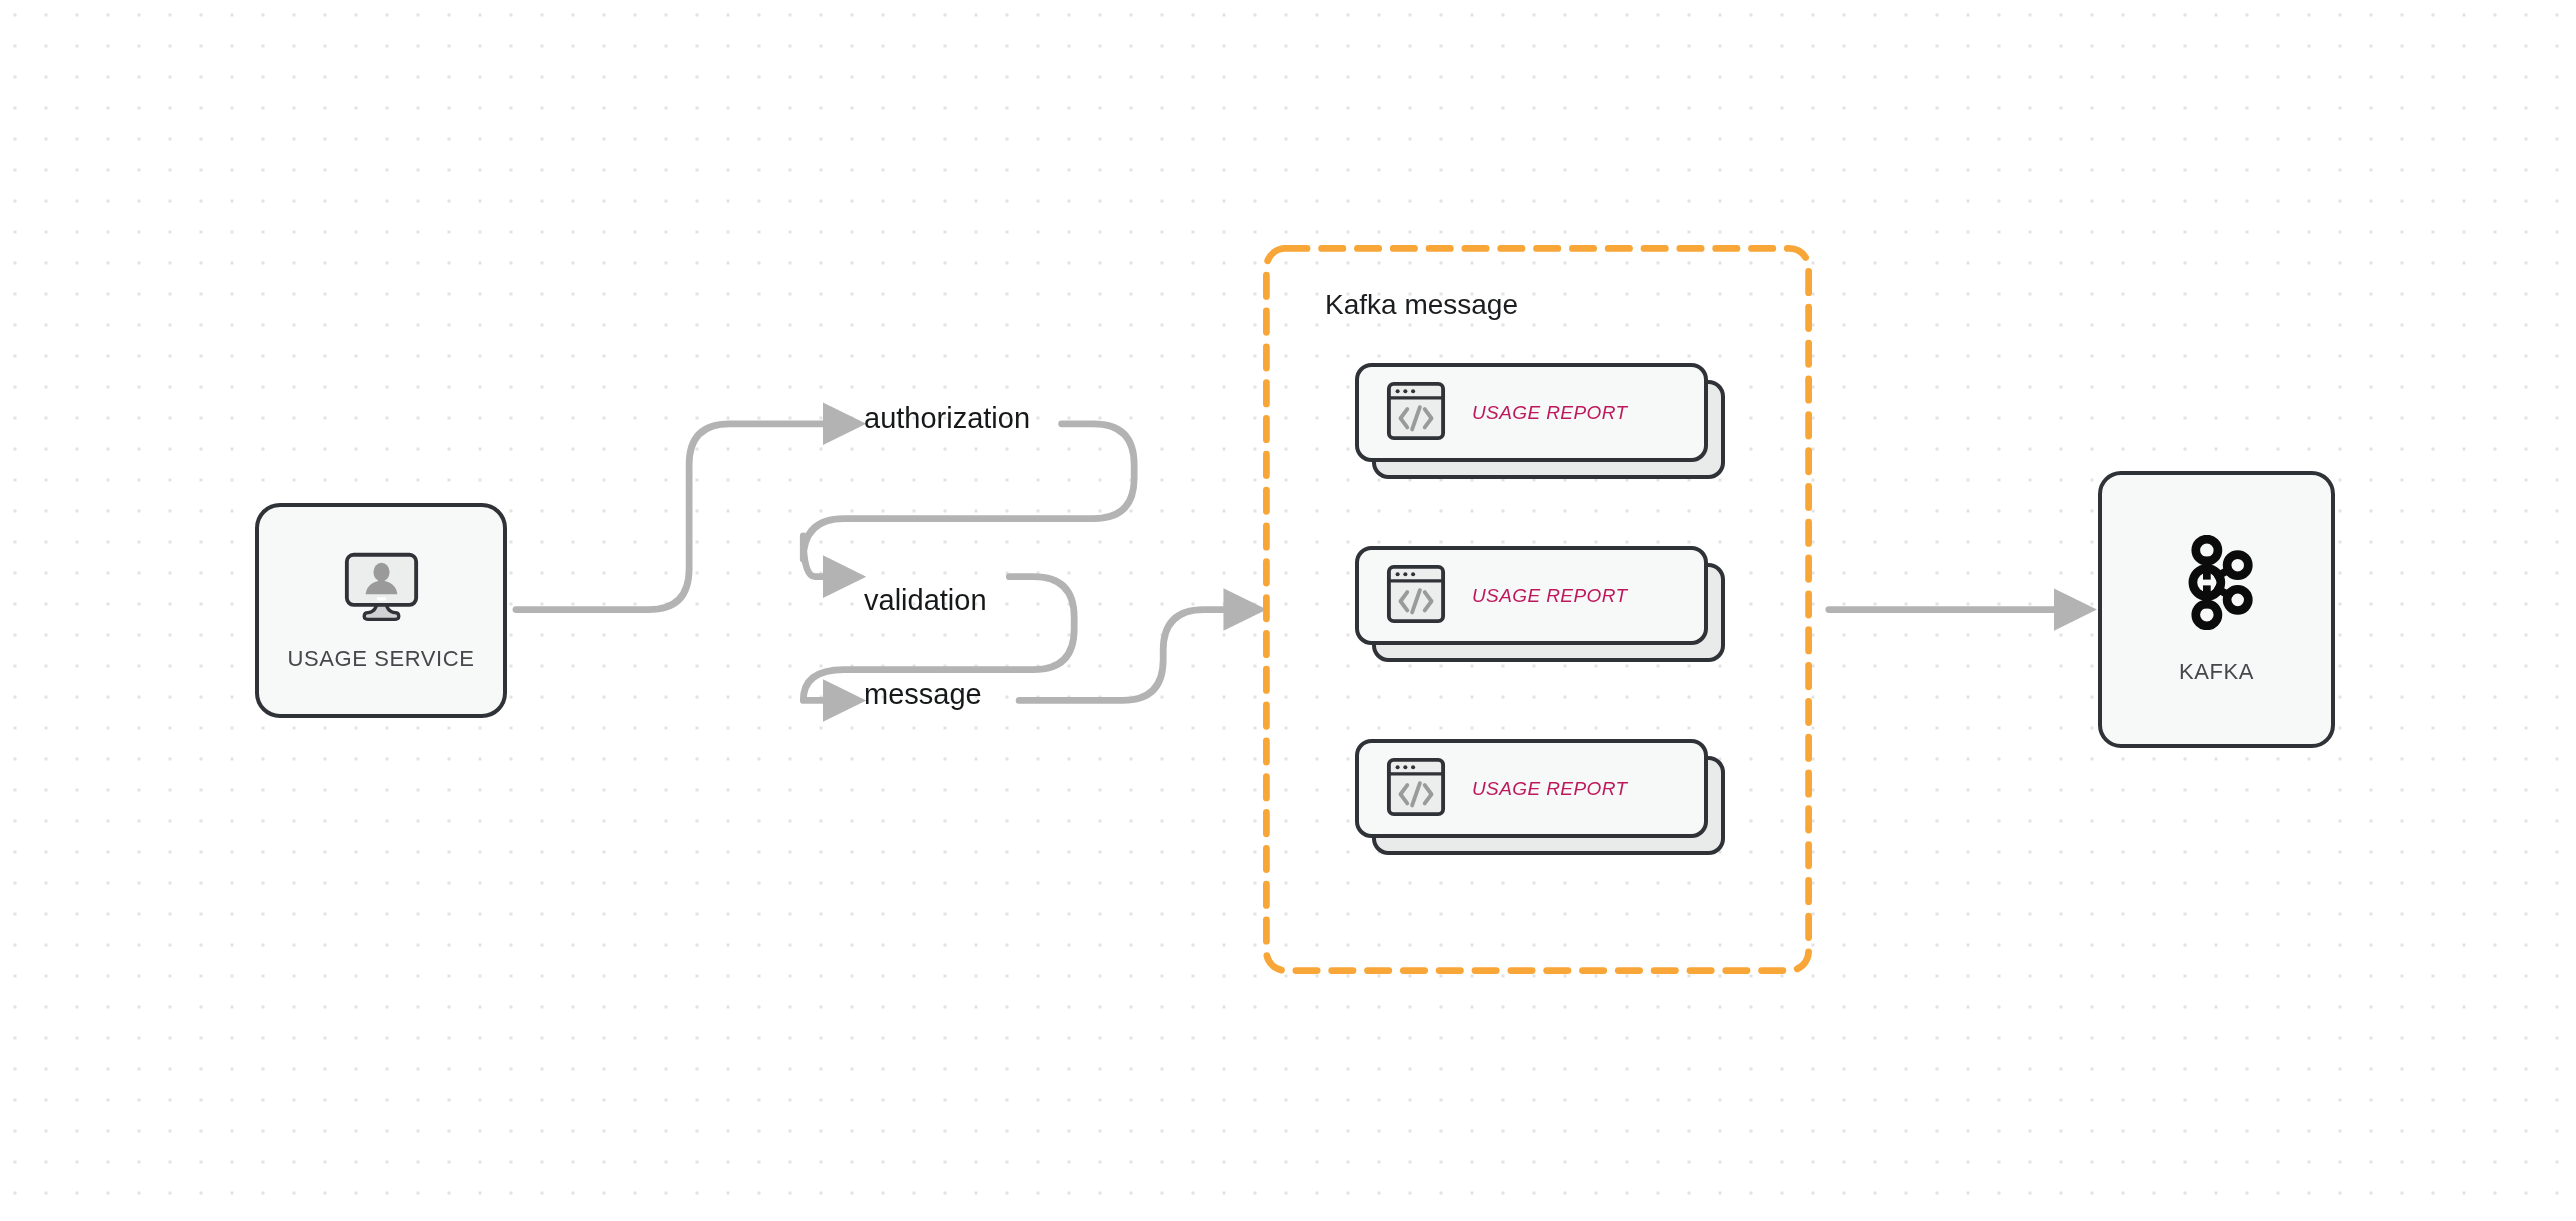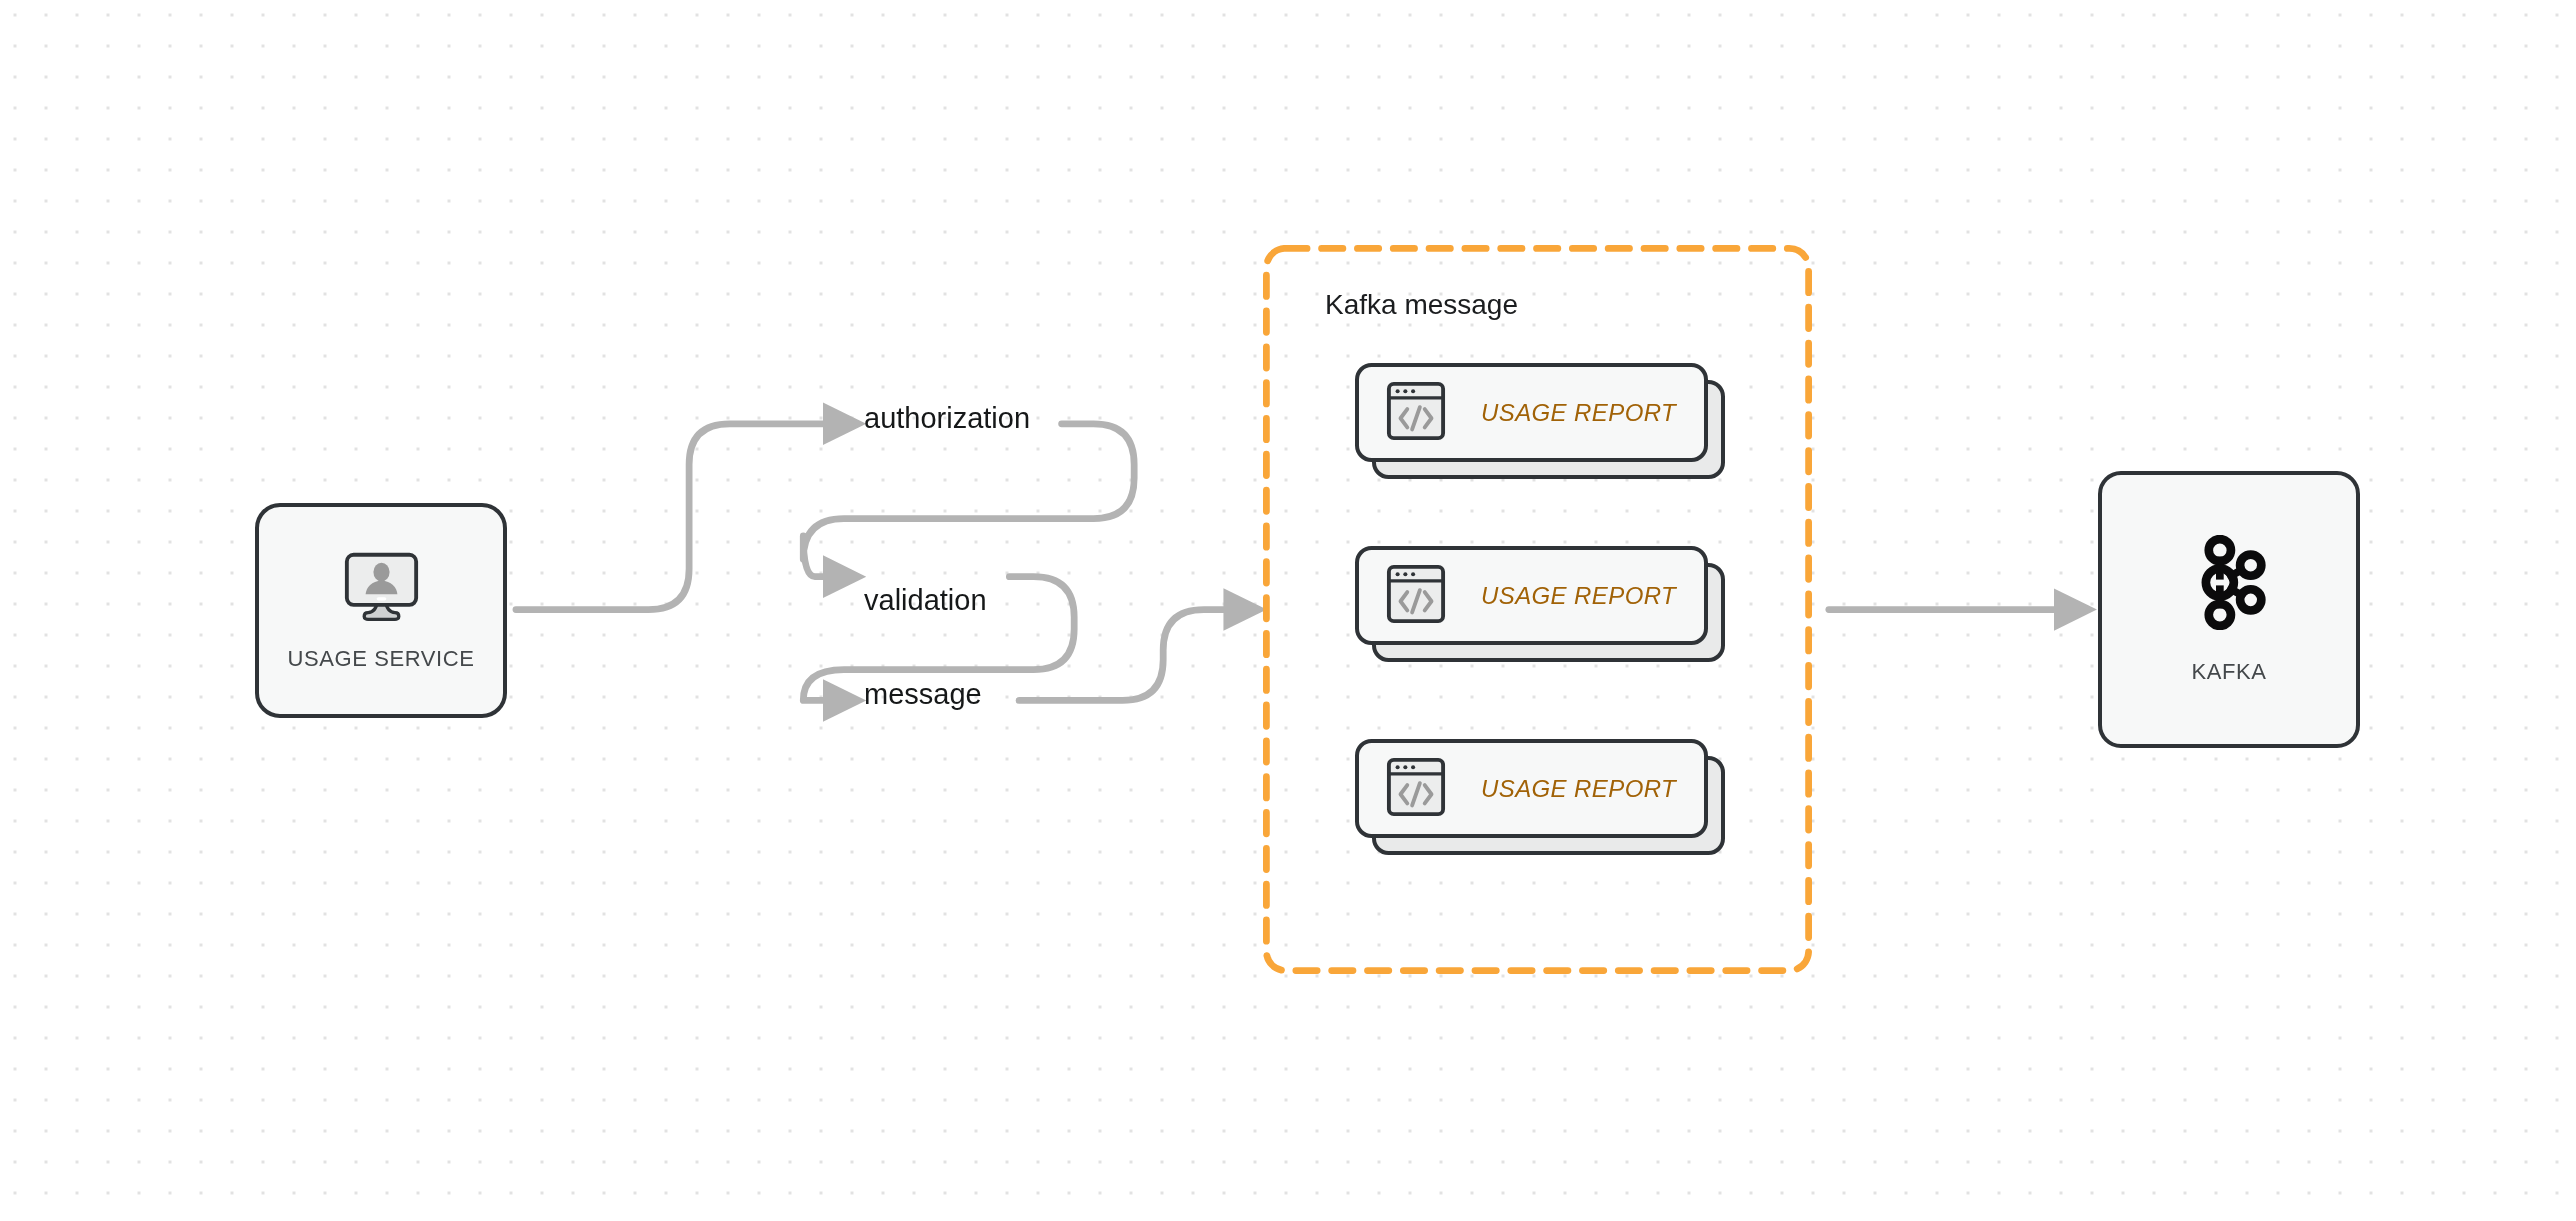--- a/index.html
+++ b/index.html
@@ -55,21 +55,21 @@
     left: 255px;
     top: 503px;
     width: 252px;
     height: 215px;
   }
   #node-usage-service .node-icon { margin-bottom: 15.5px; }
 
   #node-kafka {
     left: 2098px;
     top: 471px;
-    width: 262px;
+    width: 237px;
     height: 277px;
     border-radius: 23px;
   }
   #node-kafka .node-icon { margin-bottom: 25px; }
 
   
   #group-kafka-message {
     position: absolute;
     box-sizing: border-box;
     left: 1263px;
@@ -123,24 +123,24 @@
     border-radius: 16.5px;
     display: flex;
     align-items: center;
   }
   .report-card .card-icon {
     margin-left: 27px;
     flex: 0 0 auto;
     display: block;
   }
   .report-card .card-label {
-    margin-left: 35px;
-    font-size: 24px;
+    margin-left: 26px;
+    font-size: 19px;
     font-style: italic;
-    color: #a16207;
+    color: #be185d;
     letter-spacing: 0.4px;
     white-space: nowrap;
   }
 
   #report-card-0 { left: 1355px; top: 363px; }
   #report-card-1 { left: 1355px; top: 546px; }
   #report-card-2 { left: 1355px; top: 739px; }
 
   
   .step-label {

